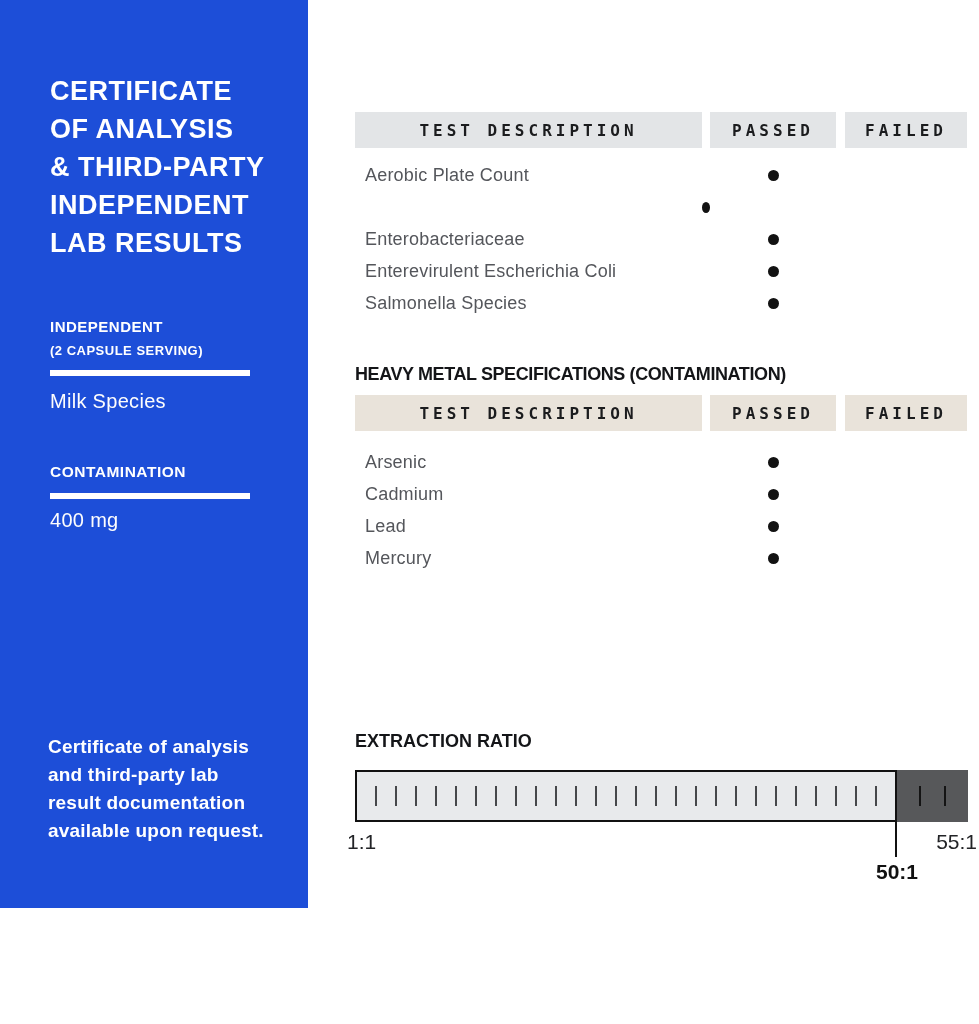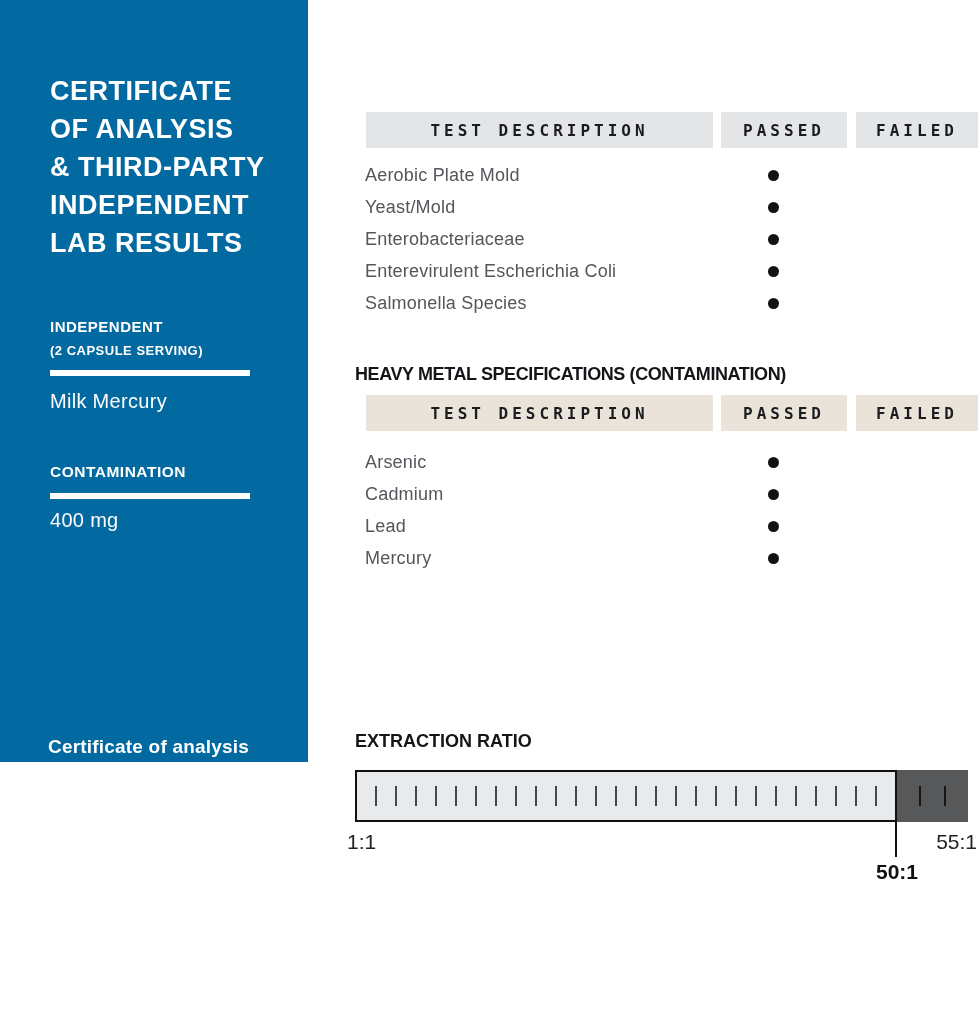--- a/index.html
+++ b/index.html
@@ -1,21 +1,21 @@
 <!DOCTYPE html>
 <html><head>
 <meta charset="utf-8">
 <style>
   html,body{margin:0;padding:0;}
   body{
     width:979px;height:1024px;position:relative;background:#ffffff;
     font-family:"Liberation Sans",sans-serif;overflow:hidden;
   }
   
-  .sidebar{position:absolute;left:0;top:0;width:308px;height:762px;background:#0369a1;}
+  .sidebar{position:absolute;left:0;top:0;width:308px;height:908px;background:#1d4ed8;}
   .sb-title{
     position:absolute;left:50px;top:72px;width:245px;
     color:#ffffff;font-size:27px;font-weight:bold;line-height:38px;
     letter-spacing:.5px;white-space:pre-line;
   }
   .sb-label{position:absolute;left:50px;color:#ffffff;font-weight:bold;letter-spacing:.5px;}
   .sb-label.ingredient{top:317px;font-size:15px;line-height:20px;}
   .sb-label.sub{top:342px;font-size:13px;line-height:18px;}
   .sb-label.spec{top:462px;font-size:15.5px;line-height:20px;}
   .sb-divider{position:absolute;left:50px;width:200px;height:6px;background:#ffffff;}
@@ -35,21 +35,21 @@
   .sec-heading{
     position:absolute;left:47px;color:#141518;font-size:18px;font-weight:bold;
     letter-spacing:-0.4px;line-height:22px;white-space:nowrap;
   }
   .h-t1{top:78px;}
   .h-t2{top:363px;}
   .h-ext{top:730px;letter-spacing:0;}
   .thead,.trow{
     display:grid;grid-template-columns:347px 8px 126px 9px 122px;width:612px;
   }
-  .thead{position:absolute;left:58px;height:36px;}
+  .thead{position:absolute;left:47px;height:36px;}
   .thead .hcell{
     display:flex;align-items:center;justify-content:center;height:36px;
     font-family:"DejaVu Sans Mono",monospace;font-weight:bold;font-size:16px;
     letter-spacing:4px;color:#1b1c1e;
   }
   .t1 .hcell{background:#e3e5e7;}
   .t2 .hcell{background:#e9e3da;}
   .rows{position:absolute;left:47px;width:612px;}
   .trow{height:32px;align-items:center;}
   .tlabel{color:#54565b;font-size:18px;letter-spacing:.2px;padding-left:10px;white-space:nowrap;}
@@ -83,21 +83,21 @@
 <div class="sidebar">
   <div class="sb-title">CERTIFICATE
 OF ANALYSIS
 &amp; THIRD-PARTY
 INDEPENDENT
 LAB RESULTS</div>
 
   <div class="sb-label ingredient">INDEPENDENT</div>
   <div class="sb-label sub">(2 CAPSULE SERVING)</div>
   <div class="sb-divider d1"></div>
-  <div class="sb-value v1">Milk Mercury</div>
+  <div class="sb-value v1">Milk Species</div>
 
   <div class="sb-label spec">CONTAMINATION</div>
   <div class="sb-divider d2"></div>
   <div class="sb-value v2">400 mg</div>
 
   <div class="sb-footer">Certificate of analysis
 and third-party lab
 result documentation
 available upon request.</div>
 </div>
@@ -106,30 +106,29 @@
 
   <div class="thead t1" style="top:112px;">
     <div class="hcell">TEST DESCRIPTION</div>
     <div></div>
     <div class="hcell">PASSED</div>
     <div></div>
     <div class="hcell">FAILED</div>
   </div>
   <div class="rows" style="top:159px;">
       <div class="trow">
-        <div class="tlabel">Aerobic Plate Mold</div>
-        <div></div>
-        <div class="dotcell">
-          <div class="dot"></div>
-        </div>
-        <div></div>
-        <div class="dotcell"></div>
-      </div>
-      <div class="trow">
-        <div class="tlabel">Yeast/Mold</div>
+        <div class="tlabel">Aerobic Plate Count</div>
+        <div></div>
+        <div class="dotcell">
+          <div class="dot"></div>
+        </div>
+        <div></div>
+        <div class="dotcell"></div>
+      </div>
+      <div class="trow">
         <div></div>
         <div class="dotcell">
           <div class="dot"></div>
         </div>
         <div></div>
         <div class="dotcell"></div>
       </div>
       <div class="trow">
         <div class="tlabel">Enterobacteriaceae</div>
         <div></div>

